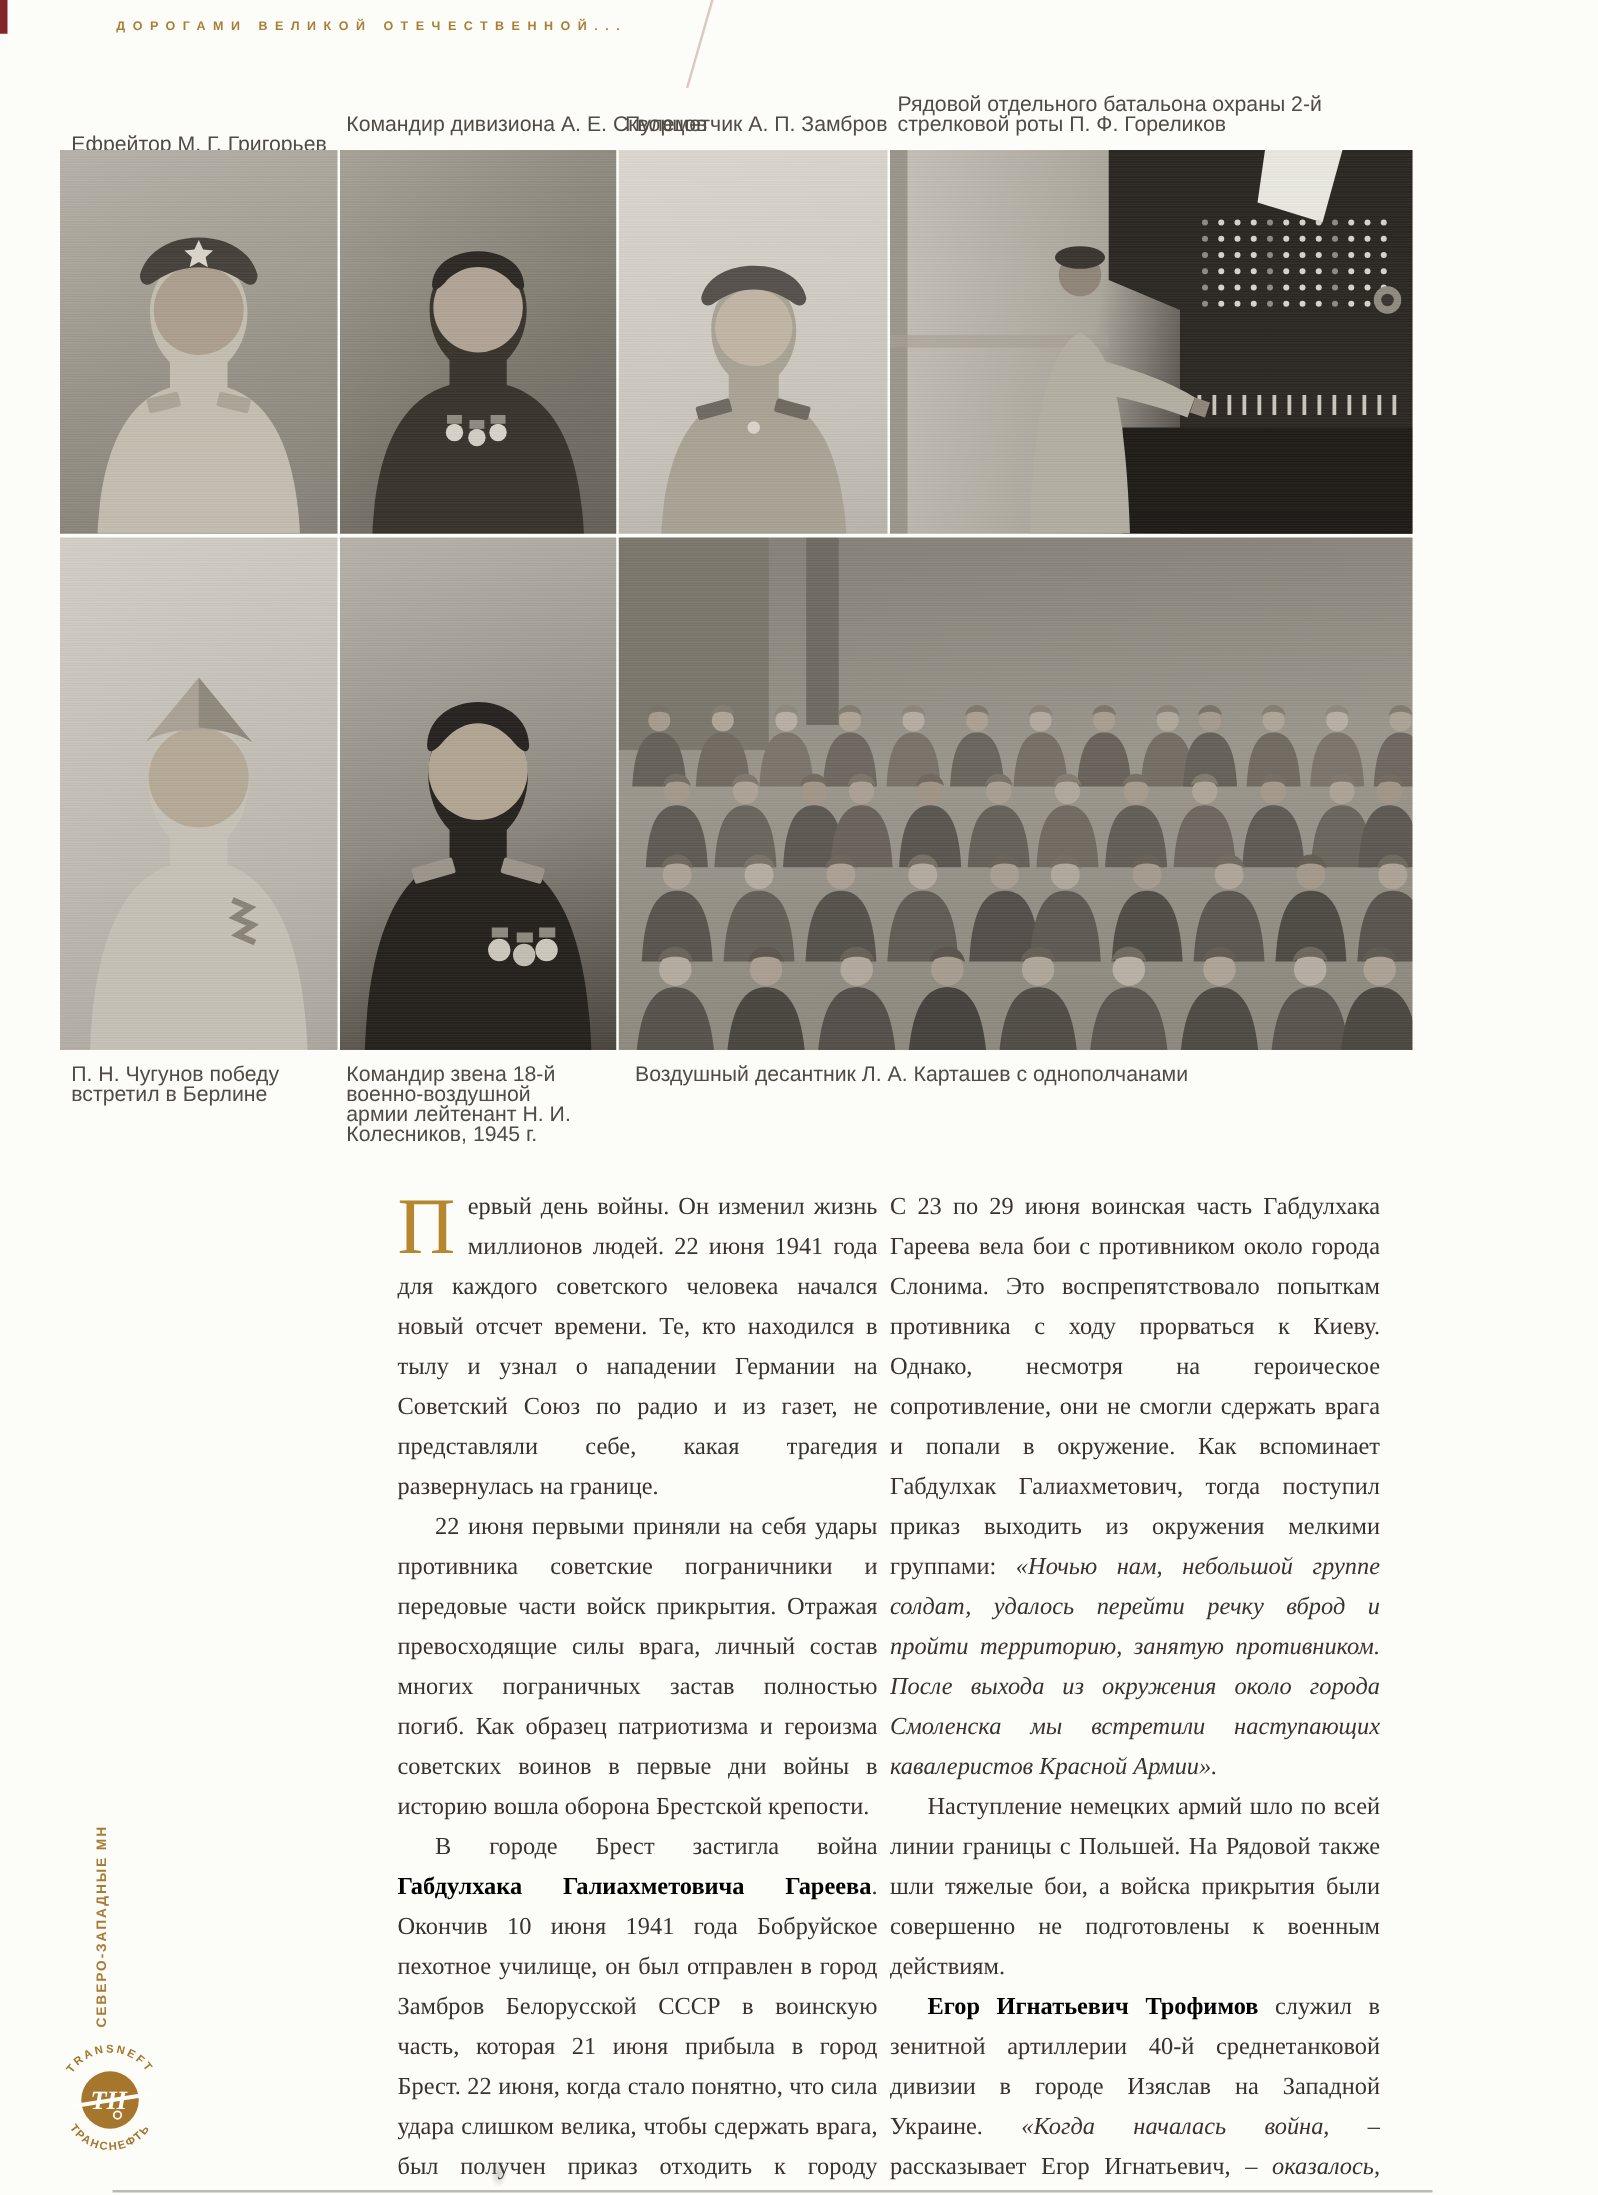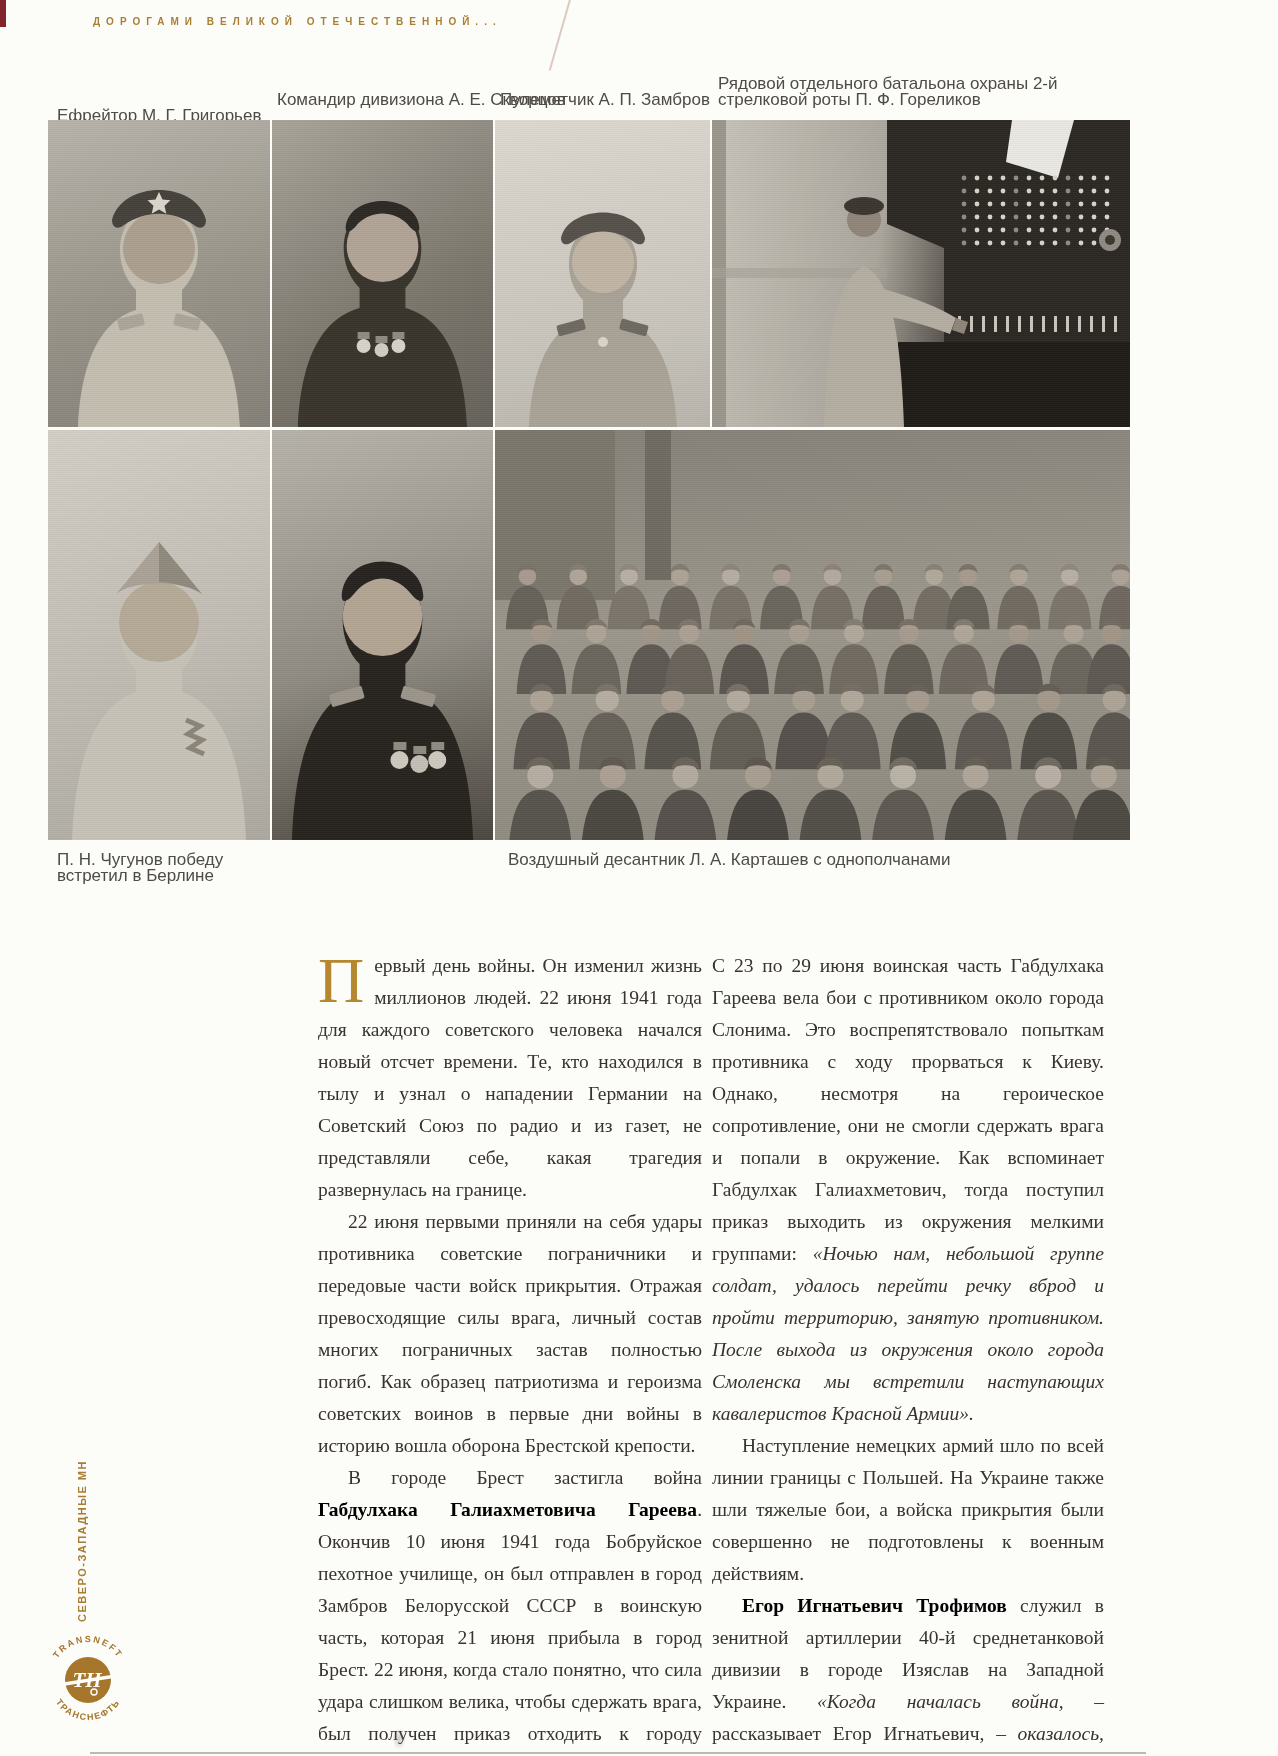--- a/index.html
+++ b/index.html
@@ -452,30 +452,31 @@
         <g transform="translate(608.7222222222223,348) scale(1.18)">
           <path d="M-27,64 C-25,22 -14,10 0,10 C14,10 25,22 27,64 Z" fill="hsl(36,7%,28%)"></path>
           <circle cx="0" cy="-2" r="11" fill="hsl(33,12%,63%)"></circle>
           <path d="M-12,-7 C-10,-21 10,-21 12,-7 C6,-12 -6,-12 -12,-7 Z" fill="hsl(36,8%,35%)"></path>
         </g>
       </svg>
     <div class="grain"></div>
   </figure>
 
   <div class="cap" style="left:57px;top:852px;width:210px;">П. Н. Чугунов победу встретил в Берлине</div>
+  <div class="cap" style="left:277px;top:852px;width:200px;">Командир звена 18-й военно-воздушной армии лейтенант Н. И. Колесников, 1945 г.</div>
   <div class="cap" style="left:508px;top:852px;width:460px;">Воздушный десантник Л. А. Карташев с однополчанами</div>
 
   <div class="col" style="left:318px;top:950px;width:384px;">
       <p><span class="dropcap">П</span><span>ервый день войны. Он изменил жизнь миллионов людей. 22 июня 1941 года для каждого советского человека начался новый отсчет времени. Те, кто находился в тылу и узнал о нападении Германии на Советский Союз по радио и из газет, не представляли себе, какая трагедия развернулась на границе.</span></p>
       <p class="indent"><span>22 июня первыми приняли на себя удары противника советские пограничники и передовые части войск прикрытия. Отражая превосходящие силы врага, личный состав многих пограничных застав полностью погиб. Как образец патриотизма и героизма советских воинов в первые дни войны в историю вошла оборона Брестской крепости.</span></p>
       <p class="indent"><span>В городе Брест застигла война </span><span class="name-accent">Габдулхака Галиахметовича Гареева</span><span>. Окончив 10 июня 1941 года Бобруйское пехотное училище, он был отправлен в город Замбров Белорусской СССР в воинскую часть, которая 21 июня прибыла в город Брест. 22 июня, когда стало понятно, что сила удара слишком велика, чтобы сдержать врага, был получен приказ отходить к городу Барановичи.</span></p>
     </div>
   <div class="col" style="left:712px;top:950px;width:392px;">
       <p><span>С 23 по 29 июня воинская часть Габдулхака Гареева вела бои с противником около города Слонима. Это воспрепятствовало попыткам противника с ходу прорваться к Киеву. Однако, несмотря на героическое сопротивление, они не смогли сдержать врага и попали в окружение. Как вспоминает Габдулхак Галиахметович, тогда поступил приказ выходить из окружения мелкими группами: </span><span class="quote-italic">«Ночью нам, небольшой группе солдат, удалось перейти речку вброд и пройти территорию, занятую противником. После выхода из окружения около города Смоленска мы встретили наступающих кавалеристов Красной Армии».</span></p>
-      <p class="indent"><span>Наступление немецких армий шло по всей линии границы с Польшей. На Украине также шли тяжелые бои, а войска прикрытия были совершенно не подготовлены к военным действиям.</span></p>
+      <p class="indent"><span>Наступление немецких армий шло по всей линии границы с Польшей. На Рядовой также шли тяжелые бои, а войска прикрытия были совершенно не подготовлены к военным действиям.</span></p>
       <p class="indent"><span class="name-accent">Егор Игнатьевич Трофимов</span><span> служил в зенитной артиллерии 40-й среднетанковой дивизии в городе Изяслав на Западной Украине. </span><span class="quote-italic">«Когда началась война, </span><span>– рассказывает Егор Игнатьевич, – </span><span class="quote-italic">оказалось, что на 12 орудий, которые были в нашем распоряже-</span></p>
     </div>
 
   <div class="vertical-imprint">СЕВЕРО-ЗАПАДНЫЕ МН</div>
 
   <div class="logo-wrap">
     <svg viewBox="0 0 88 92" width="88" height="92">
       <circle cx="42" cy="46" r="23" fill="#a5762b"></circle>
       <path d="M12,51 L76,41" stroke="#fdfdfa" stroke-width="3.4"></path>
       <text x="41" y="53" font-family="Liberation Serif, serif" font-size="21" font-style="italic" font-weight="bold" fill="#fdfdfa" text-anchor="middle">ТН</text>

